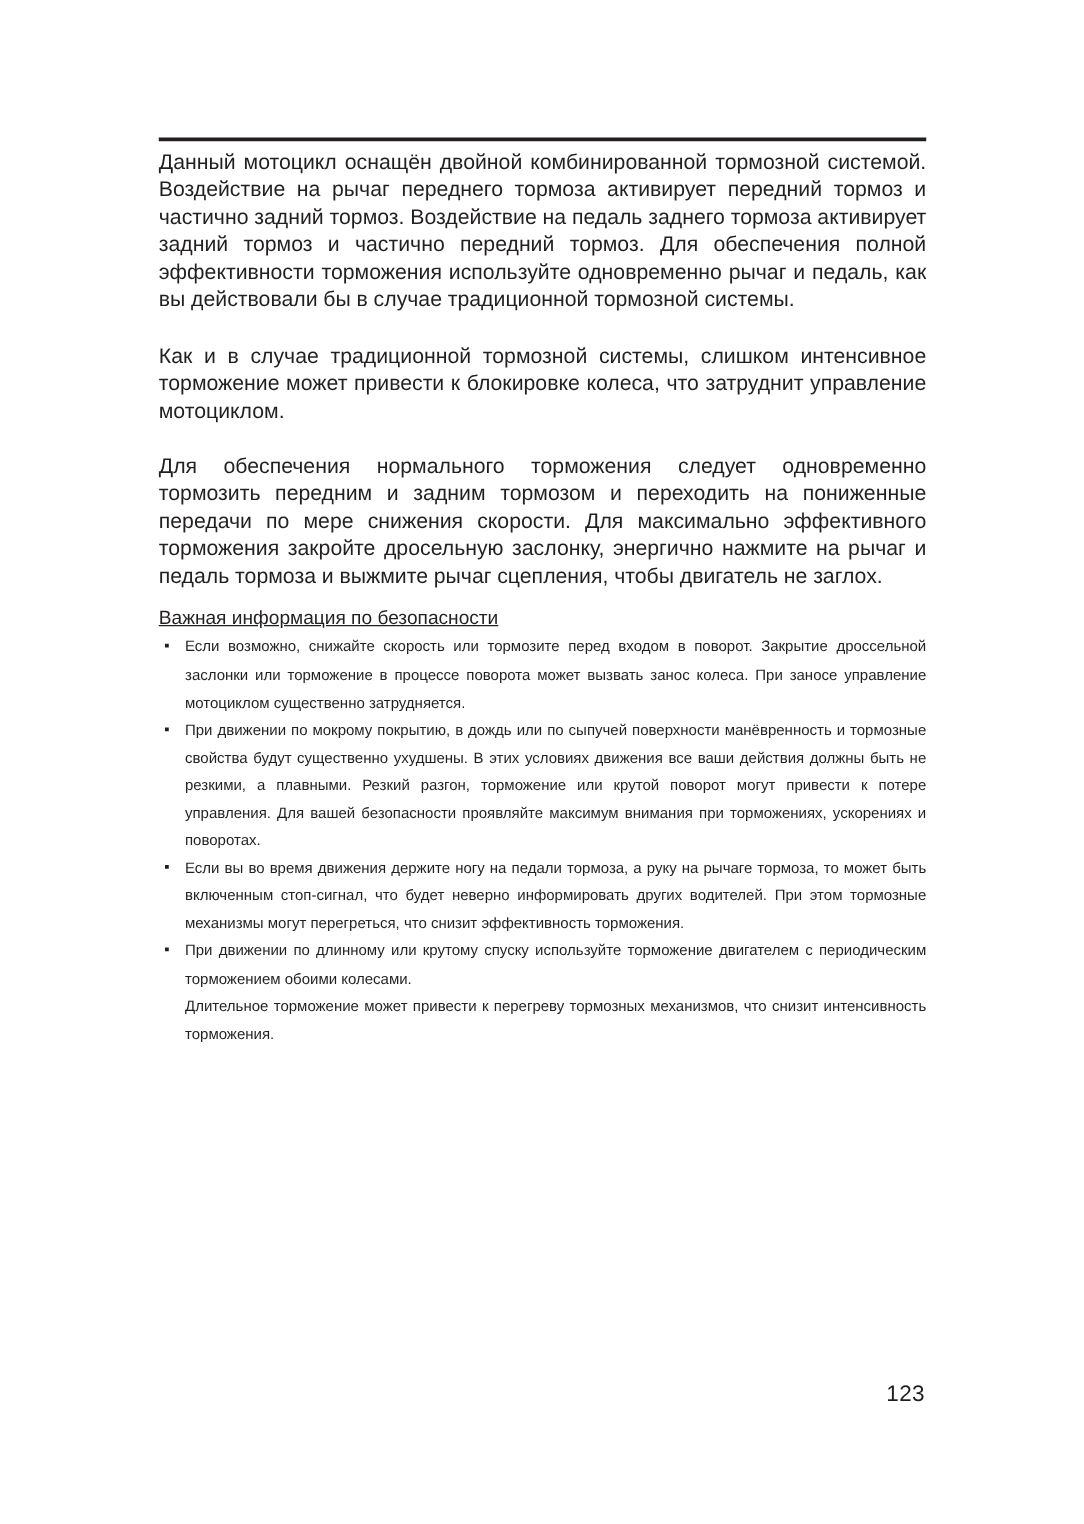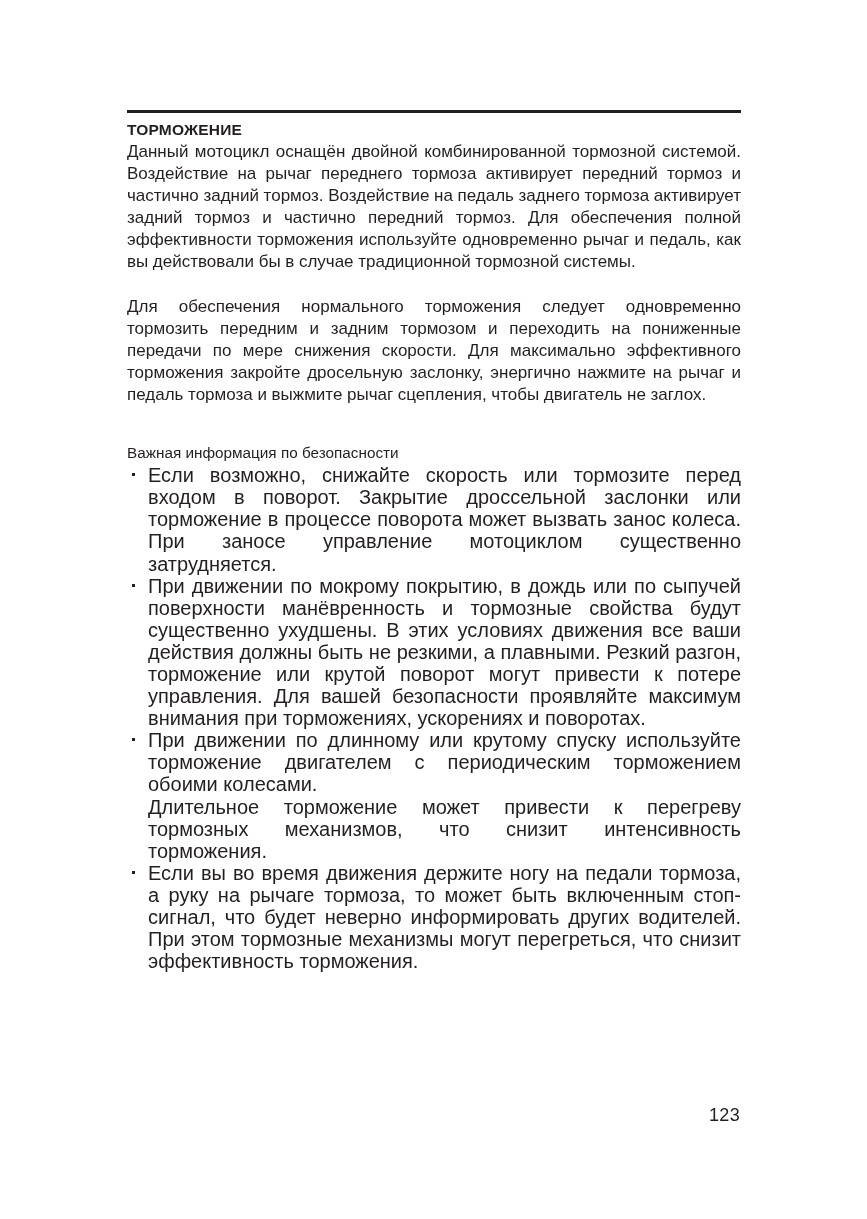--- a/index.html
+++ b/index.html
@@ -51,32 +51,33 @@
     text-align: justify;
     text-justify: inter-word;
     word-spacing: -0.1px;
   }
   p.body.gap {
     margin-top: 22px;
   }
   .lead-in {
     font-size: 15.3px;
     line-height: 22.1px;
-    margin: 36px 0 0 0;
+    margin: 12px 0 0 0;
     text-align: left;
+    text-decoration: underline;
   }
   ul.safety-list {
     list-style: none;
     margin: 0;
     padding: 0;
   }
   ul.safety-list > li {
     position: relative;
     padding-left: 21px;
-    font-size: 20px;
+    font-size: 12px;
     line-height: 22.1px;
     text-align: justify;
     text-justify: inter-word;
     margin: 0;
   }
   ul.safety-list > li .bullet {
     position: absolute;
     left: 5px;
     top: 9px;
     width: 3px;
@@ -103,50 +104,50 @@
 </style>
 </head>
 <body>
 
 <div class="page">
 
   <div class="content">
 
     <div class="rule"></div>
 
-    <h1 class="section-title">ТОРМОЖЕНИЕ</h1>
 
     <p class="body">Данный мотоцикл оснащён двойной комбинированной тормозной системой. Воздействие на рычаг переднего тормоза активирует передний тормоз и частично задний тормоз. Воздействие на педаль заднего тормоза активирует задний тормоз и частично передний тормоз. Для обеспечения полной эффективности торможения используйте одновременно рычаг и педаль, как вы действовали бы в случае традиционной тормозной системы.</p>
 
+    <p class="body gap">Как и в случае традиционной тормозной системы, слишком интенсивное торможение может привести к блокировке колеса, что затруднит управление мотоциклом.</p>
 
     <p class="body gap">Для обеспечения нормального торможения следует одновременно тормозить передним и задним тормозом и переходить на пониженные передачи по мере снижения скорости. Для максимально эффективного торможения закройте дросельную заслонку, энергично нажмите на рычаг и педаль тормоза и выжмите рычаг сцепления, чтобы двигатель не заглох.</p>
 
     <p class="lead-in">Важная информация по безопасности</p>
 
     <ul class="safety-list">
 
       <li>
         <span class="bullet"></span>
         <span class="bullet-text">Если возможно, снижайте скорость или тормозите перед входом в поворот. Закрытие дроссельной заслонки или торможение в процессе поворота может вызвать занос колеса. При заносе управление мотоциклом существенно затрудняется.</span>
       </li>
 
       <li>
         <span class="bullet"></span>
         <span class="bullet-text">При движении по мокрому покрытию, в дождь или по сыпучей поверхности манёвренность и тормозные свойства будут существенно ухудшены. В этих условиях движения все ваши действия должны быть не резкими, а плавными. Резкий разгон, торможение или крутой поворот могут привести к потере управления. Для вашей безопасности проявляйте максимум внимания при торможениях, ускорениях и поворотах.</span>
       </li>
 
       <li>
         <span class="bullet"></span>
-        <span class="bullet-text">При движении по длинному или крутому спуску используйте торможение двигателем с периодическим торможением обоими колесами.</span>
-        <span class="sub-para">Длительное торможение может привести к перегреву тормозных механизмов, что снизит интенсивность торможения.</span>
+        <span class="bullet-text">Если вы во время движения держите ногу на педали тормоза, а руку на рычаге тормоза, то может быть включенным стоп-сигнал, что будет неверно информировать других водителей. При этом тормозные механизмы могут перегреться, что снизит эффективность торможения.</span>
       </li>
 
       <li>
         <span class="bullet"></span>
-        <span class="bullet-text">Если вы во время движения держите ногу на педали тормоза, а руку на рычаге тормоза, то может быть включенным стоп-сигнал, что будет неверно информировать других водителей. При этом тормозные механизмы могут перегреться, что снизит эффективность торможения.</span>
+        <span class="bullet-text">При движении по длинному или крутому спуску используйте торможение двигателем с периодическим торможением обоими колесами.</span>
+        <span class="sub-para">Длительное торможение может привести к перегреву тормозных механизмов, что снизит интенсивность торможения.</span>
       </li>
 
     </ul>
 
   </div>
 
   <div class="page-number">123</div>
 
 </div>
 

